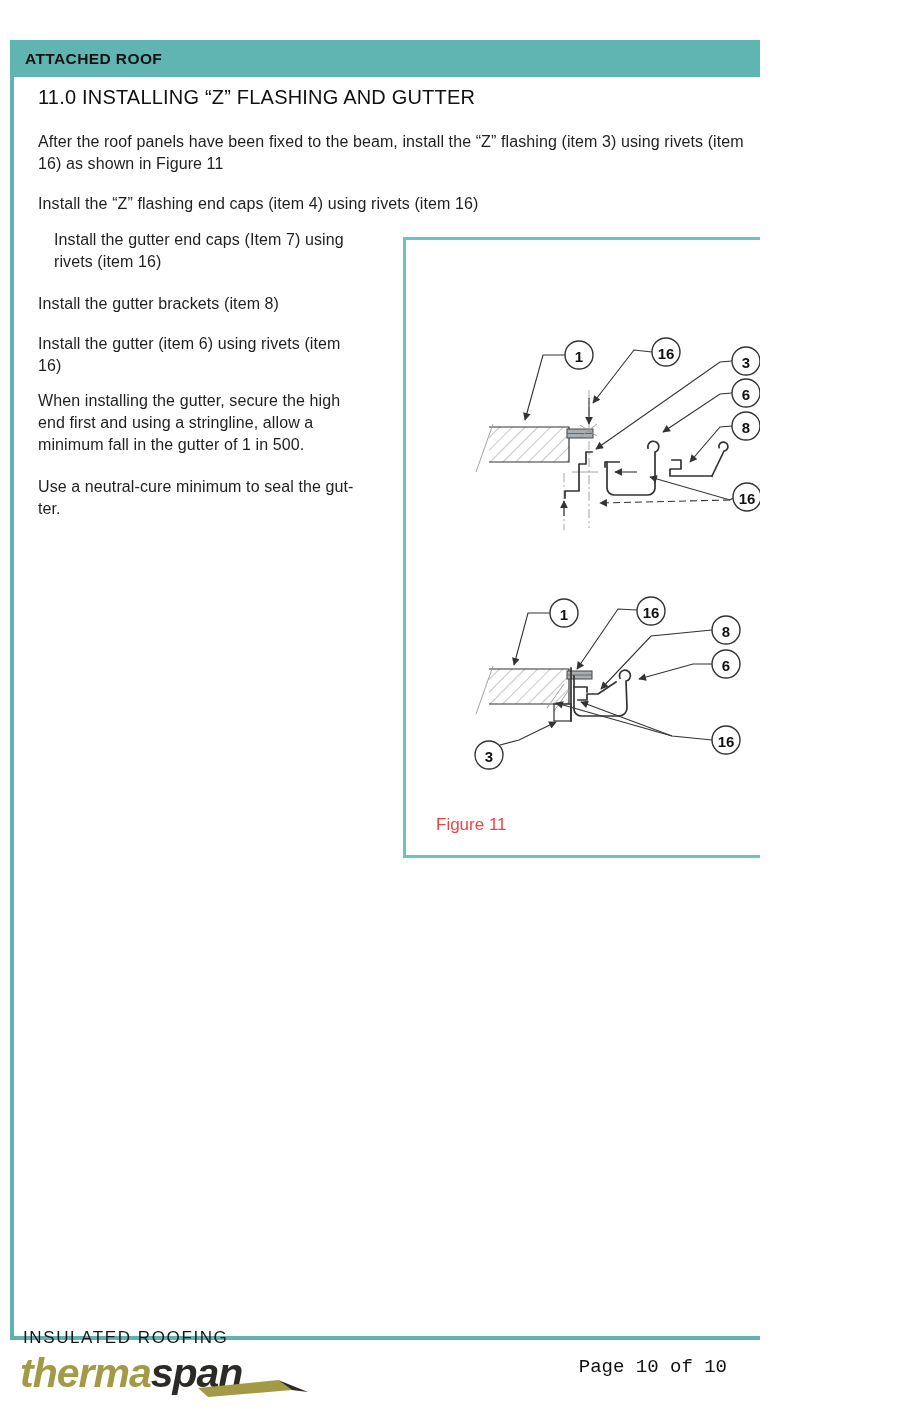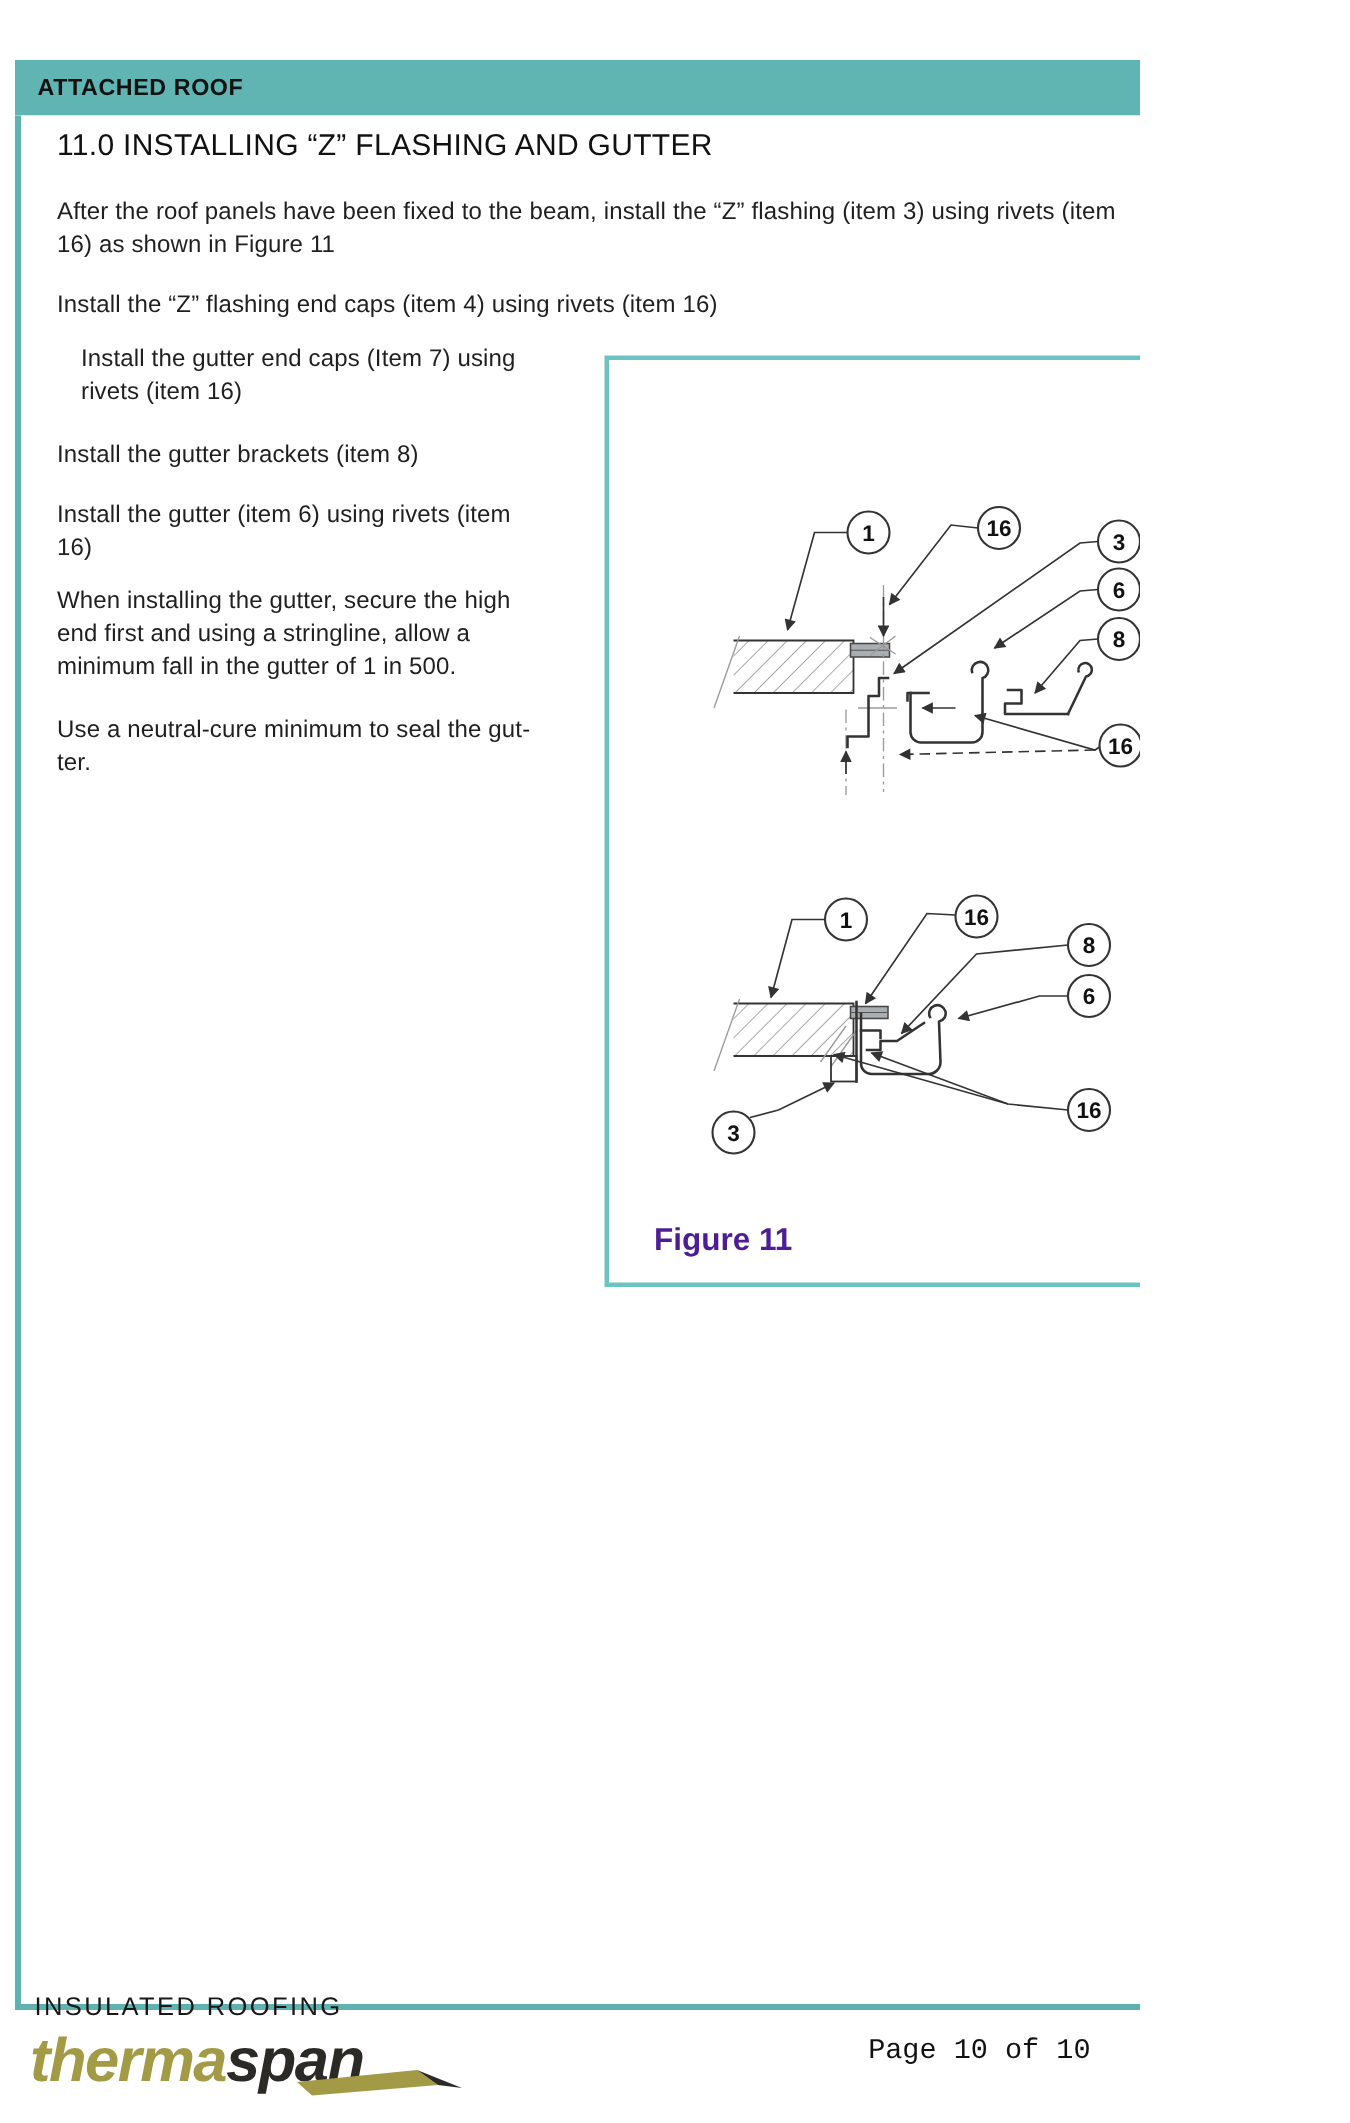--- a/index.html
+++ b/index.html
@@ -16,21 +16,21 @@
   .section-title { position:absolute; left:38px; top:86px; font-size:20px; font-weight:normal;
     color:#111; letter-spacing:.2px; }
 
   .para { position:absolute; left:38px; font-size:16px; line-height:22px; color:#1f1f1f;
     white-space:pre-line; letter-spacing:.1px; }
   .para.wide { width:812px; }
   .para.narrow { width:360px; }
 
   .figure-box { position:absolute; left:403px; top:237px; width:442px; height:621px;
     border:3px solid #6cc3c1; background:#fff; }
-  .figure-caption { position:absolute; left:30px; top:575px; font-size:21px; font-weight:bold; color:#4c1d95; }
+  .figure-caption { position:absolute; left:30px; top:575px; font-size:17px; font-weight:normal; color:#ef4444; }
 
   svg.diagram { position:absolute; left:0; top:0; }
   .profile { fill:none; stroke:#333; stroke-width:1.7; stroke-linejoin:round; stroke-linecap:square; }
   .thin    { fill:none; stroke:#333; stroke-width:1.2; }
   .leader  { fill:none; stroke:#333; stroke-width:1.1; }
   .leader.dashed { stroke-dasharray:7 4; }
   .cl { stroke:#9a9a9a; stroke-width:.9; fill:none; }
   .cl.dashdot { stroke-dasharray:9 3 2 3; }
   .callout-circle { fill:#fff; stroke:#333; stroke-width:1.4; }
   .callout-num { font-family:"Liberation Sans", sans-serif; font-size:15px; font-weight:bold;

